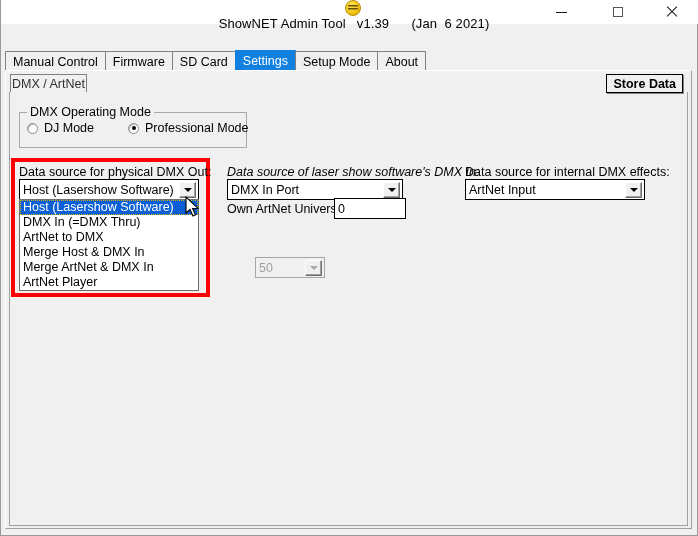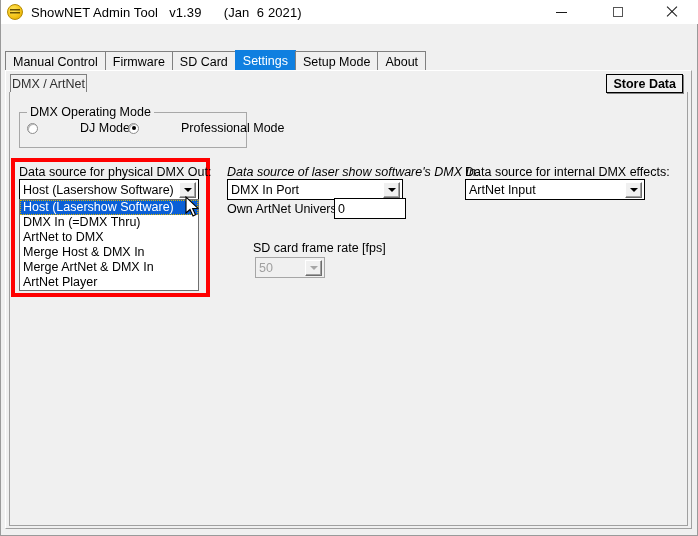--- a/index.html
+++ b/index.html
@@ -30,20 +30,21 @@
 
   
   #title-bar {
     position: absolute;
     left: 0; top: 0;
     width: 698px;
     height: 24px;
     background: #ffffff;
     display: flex;
     align-items: center;
+    flex-direction: column;
   }
   #title-icon {
     width: 16px; height: 16px;
     margin-left: 6px;
     border-radius: 50%;
     background: radial-gradient(circle at 38% 33%, #ffe45c 0%, #f5c518 55%, #d9a200 100%);
     border: 1px solid #b58a00;
     box-sizing: border-box;
     position: relative;
     flex: 0 0 auto;
@@ -250,21 +251,20 @@
     padding: 0 3px;
     font-size: 12.5px;
     white-space: nowrap;
   }
   .radio-row {
     position: absolute;
     display: flex;
     align-items: center;
     font-size: 12.5px;
     white-space: nowrap;
-    gap: 36px;
   }
   #radio-dj       { left: 26px; top: 121px; }
   #radio-pro      { left: 127px; top: 121px; }
   .radio-mark {
     width: 11px; height: 11px;
     border-radius: 50%;
     background: #ffffff;
     border: 1px solid #8d8d8d;
     box-shadow: inset 1px 1px 0 #b8b8b8;
     box-sizing: border-box;
@@ -458,21 +458,20 @@
     <span class="combo-arrow-btn">
       <span class="tri-down"></span>
     </span>
   </div>
 
   <div class="field-label" id="label-artnet-universe">Own ArtNet Universe</div>
   <div id="input-artnet-universe">
     <span class="input-value">0</span>
   </div>
 
-  <div class="field-label" id="label-sd-framerate">SD card frame rate [fps]</div>
   <div class="combo disabled" id="combo-sd-framerate">
     <span class="combo-value">50</span>
     <span class="combo-arrow-btn">
       <span class="tri-down disabled"></span>
     </span>
   </div>
 
   <div class="field-label" id="label-dmx-effects">Data source for internal DMX effects:</div>
   <div class="combo" id="combo-dmx-effects">
     <span class="combo-value">ArtNet Input</span>

